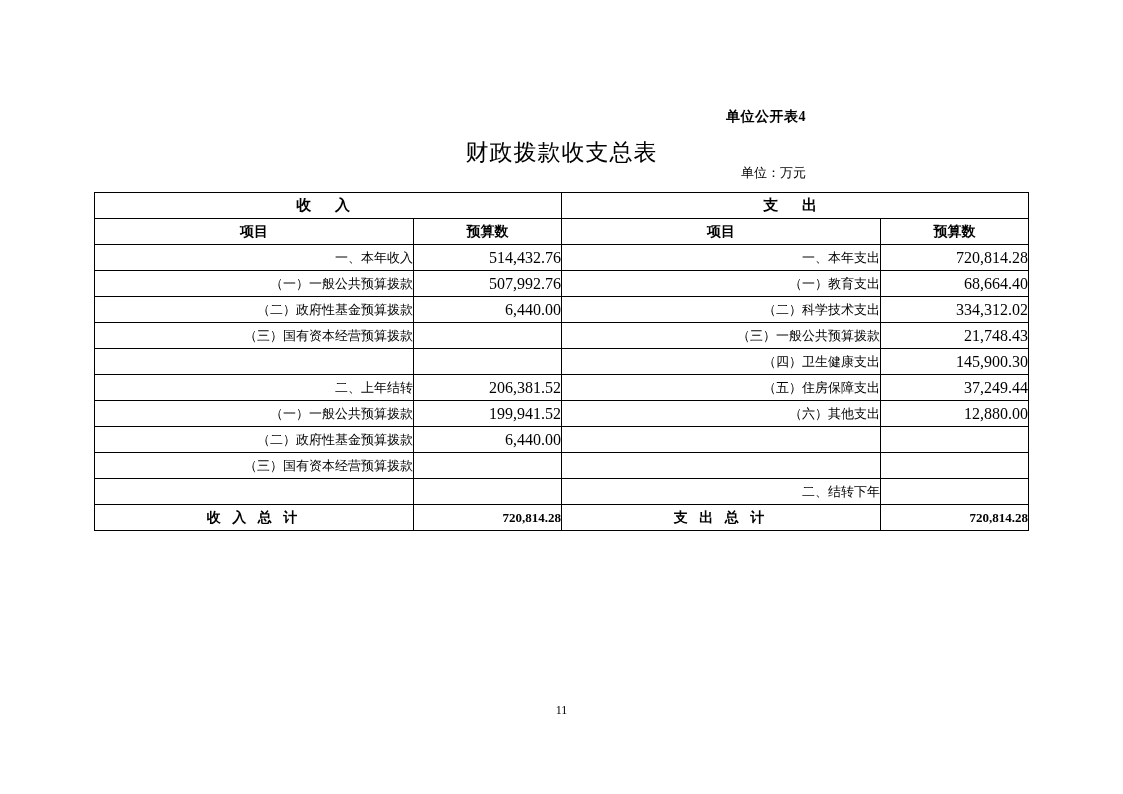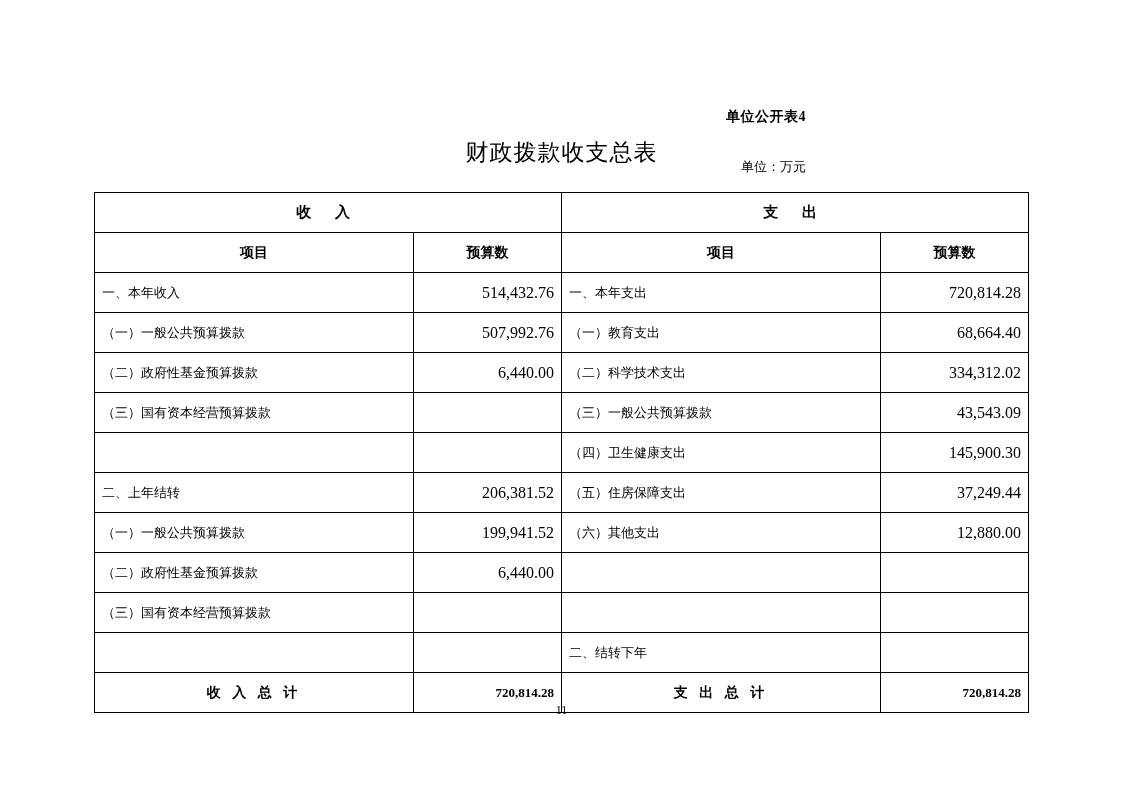--- a/index.html
+++ b/index.html
@@ -34,54 +34,54 @@
     top: 137px;
     left: 0;
     width: 1123px;
     text-align: center;
     font-size: 23px;
     font-weight: normal;
     letter-spacing: 1px;
   }
   .unit-note {
     position: absolute;
-    top: 158px;
+    top: 164px;
     right: 93px;
     font-size: 13px;
   }
   table.budget {
     position: absolute;
     top: 192px;
     left: 94px;
     width: 935px;
     border-collapse: collapse;
     table-layout: fixed;
     font-size: 13px;
   }
   table.budget td, table.budget th {
     border: 1px solid #000000;
-    padding: 7px;
+    padding: 0;
     height: 25px;
     vertical-align: middle;
     margin-left: 6px;
   }
   .grp-head {
     text-align: center;
     font-weight: bold;
     font-size: 15px;
     letter-spacing: 10px;
     height: 32px;
   }
   .col-head {
     text-align: center;
     font-weight: bold;
     font-size: 14px;
   }
   .item-cell {
-    text-align: left;
+    text-align: right;
     padding-left: 10px;
     font-size: 13px;
     white-space: nowrap;
   }
   .num-cell {
     text-align: right;
     padding-right: 9px;
     font-size: 16px;
     white-space: nowrap;
   }
@@ -155,21 +155,21 @@
         <tr>
           <td class="item-cell">（二）政府性基金预算拨款</td>
           <td class="num-cell">6,440.00</td>
           <td class="item-cell">（二）科学技术支出</td>
           <td class="num-cell">334,312.02</td>
         </tr>
         <tr>
           <td class="item-cell">（三）国有资本经营预算拨款</td>
           <td class="num-cell">&nbsp;</td>
           <td class="item-cell">（三）一般公共预算拨款</td>
-          <td class="num-cell">43,543.09</td>
+          <td class="num-cell">21,748.43</td>
         </tr>
         <tr>
           <td class="item-cell">&nbsp;</td>
           <td class="num-cell">&nbsp;</td>
           <td class="item-cell">（四）卫生健康支出</td>
           <td class="num-cell">145,900.30</td>
         </tr>
         <tr>
           <td class="item-cell">二、上年结转</td>
           <td class="num-cell">206,381.52</td>

